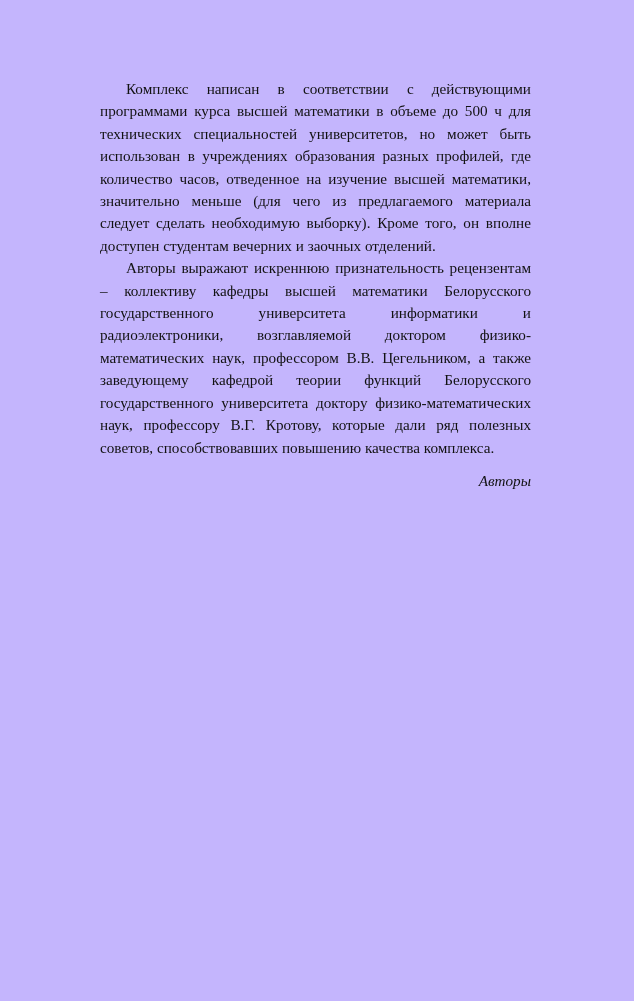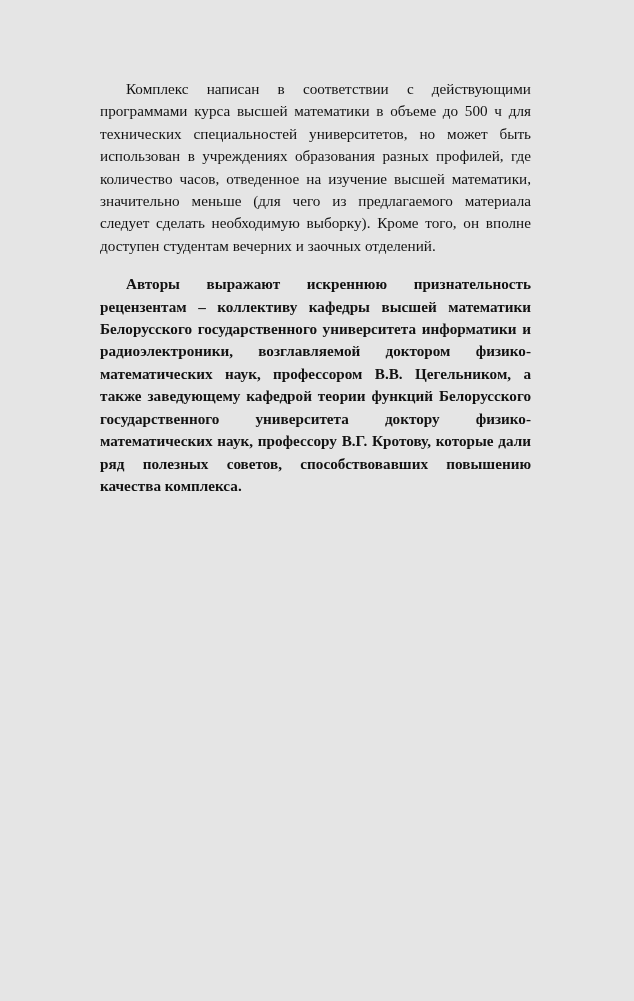--- a/index.html
+++ b/index.html
@@ -13,49 +13,49 @@
     font-family: "Liberation Serif", "DejaVu Serif", serif;
     color: #1a1a1a;
     overflow: hidden;
   }
   .page {
     position: relative;
     width: 634px;
     height: 1001px;
     box-sizing: border-box;
     padding: 78px 103px 0 100px;
-    background: #e5e5e5;
+    background: #c4b5fd;
   }
   .page-body {
     width: 431px;
   }
   .para {
     margin: 0;
     text-align: justify;
     text-justify: inter-word;
     font-size: 15.2px;
     line-height: 22.4px;
     text-indent: 26px;
     hyphens: manual;
     color: #121212;
   }
   .para + .para {
-    margin-top: 16px;
-    font-weight: bold;
+    margin-top: 0;
   }
   .signature {
     margin-top: 11px;
     text-align: right;
     font-style: italic;
     font-size: 15.2px;
     line-height: 22.4px;
     color: #121212;
   }
 </style>
 </head>
 <body>
 
 <div class="page">
   <div class="page-body">
     <p class="para">Комплекс написан в соответствии с действующими программами курса высшей математики в объеме до 500 ч для технических специальностей университетов, но может быть использован в учреждениях образования разных профилей, где количество часов, отведенное на изучение высшей математики, значительно меньше (для чего из предлагаемого материала следует сделать необходимую выборку). Кроме того, он вполне доступен студентам вечерних и заочных отделений.</p>
     <p class="para">Авторы выражают искреннюю признательность рецензентам – коллективу кафедры высшей математики Белорусского государственного университета информатики и радиоэлектроники, возглавляемой доктором физико-математических наук, профессором В.В. Цегельником, а также заведующему кафедрой теории функций Белорусского государственного университета доктору физико-математических наук, профессору В.Г. Кротову, которые дали ряд полезных советов, способствовавших повышению качества комплекса.</p>
+    <div class="signature">Авторы</div>
   </div>
 </div>
 
 </body></html>

